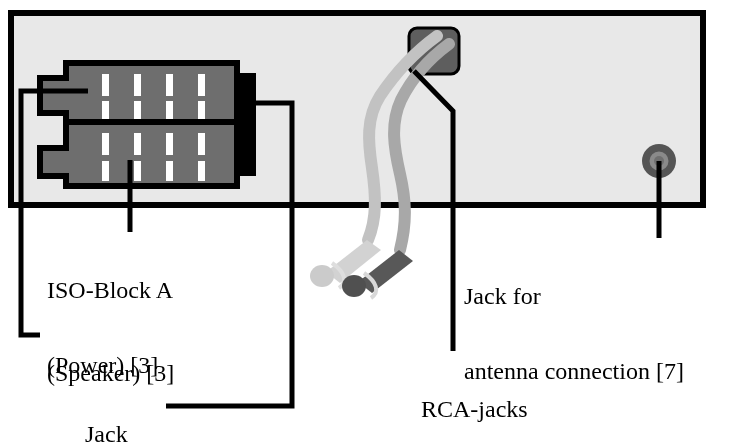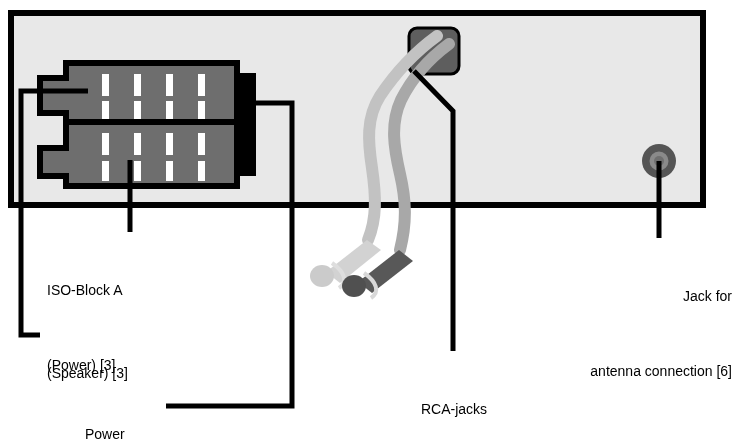--- a/index.html
+++ b/index.html
@@ -20,31 +20,31 @@
     position: absolute;
     left: 0;
     top: 0;
     width: 740px;
     height: 448px;
     display: block;
   }
   .callout {
     position: absolute;
     color: #000000;
-    font-family: Liberation Sans, sans-serif;
-    font-size: 14px;
+    font-family: Liberation Serif, serif;
+    font-size: 24px;
     line-height: 25px;
     white-space: pre;
   }
   .callout-line { display: block; }
   #label-iso-a     { left: 47px;  top: 228px; }
   #label-iso-b     { left: 47px;  top: 311px; }
   #label-fuse      { left: 85px;  top: 372px; text-align: center; }
   #label-rca       { left: 421px; top: 347px; }
-  #label-antenna   { left: 464px; top: 234px; text-align: right; width: 268px; }
+  #label-antenna   { left: 464px; top: 234px; width: 268px; }
 </style>
 </head>
 <body>
 
 <div id="stage">
 
   <svg id="diagram-svg" viewBox="0 0 740 448">
 
     <rect x="11" y="13" width="692" height="192" fill="#e8e8e8" stroke="#000000" stroke-width="6"></rect>
 
@@ -120,28 +120,28 @@
   <div class="callout" id="label-iso-a">
     <span class="callout-line">ISO-Block A</span>
     <span class="callout-line">(Power) [3]</span>
   </div>
 
   <div class="callout" id="label-iso-b">
     <span class="callout-line">(Speaker) [3]</span>
   </div>
 
   <div class="callout" id="label-fuse">
-    <span class="callout-line">Power</span>
+    <span class="callout-line">Jack</span>
     
   </div>
 
   <div class="callout" id="label-rca">
     <span class="callout-line">RCA-jacks</span>
     
     
   </div>
 
   <div class="callout" id="label-antenna">
     <span class="callout-line">Jack for</span>
-    <span class="callout-line">antenna connection [6]</span>
+    <span class="callout-line">antenna connection [7]</span>
   </div>
 
 </div>
 
 </body></html>

